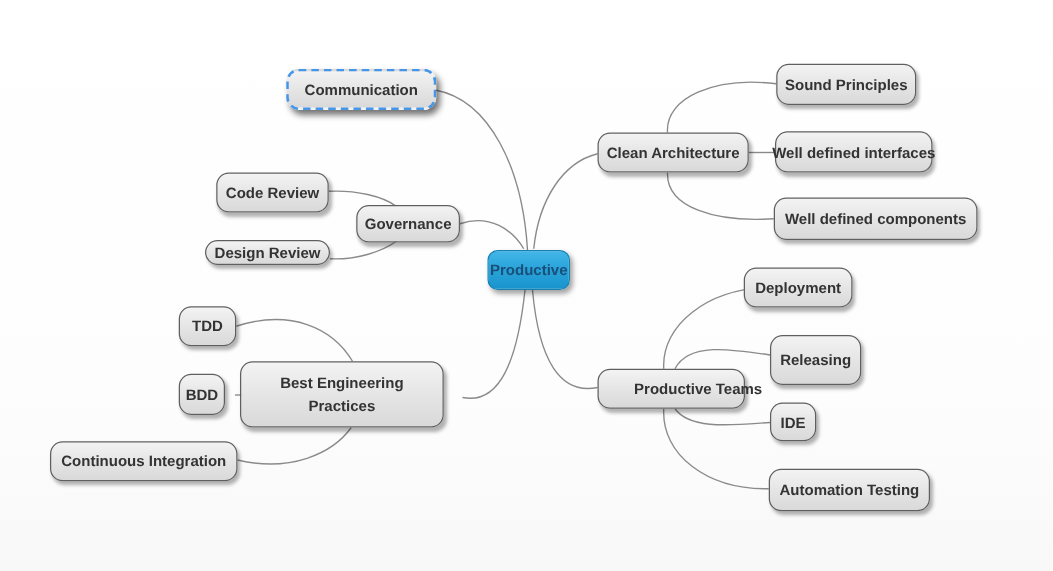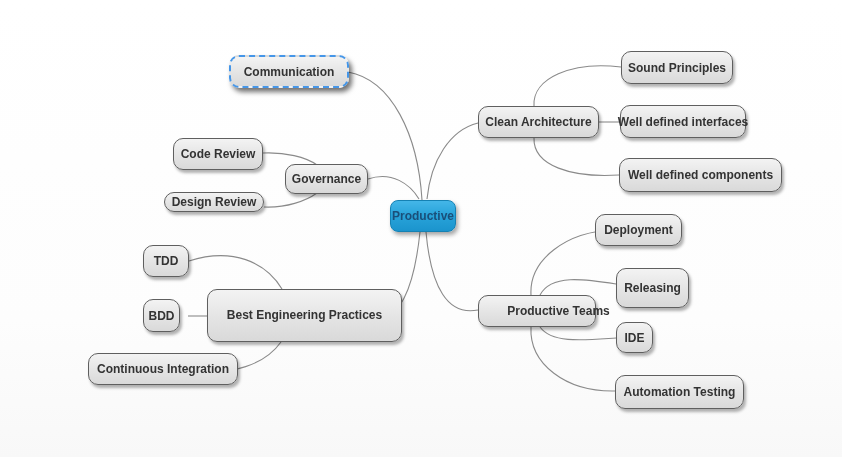--- a/index.html
+++ b/index.html
@@ -30,22 +30,22 @@
     box-shadow:3px 4px 5px rgba(0,0,0,0.55);
   }
   
   #n-communication{left:229px;top:55px;width:120px;height:33px;}
   #n-code-review{left:173px;top:138px;width:90px;height:32px;}
   #n-governance{left:285px;top:164px;width:83px;height:30px;}
   #n-design-review{left:164px;top:192px;width:100px;height:20px;}
   #n-architect{left:390px;top:200px;width:66px;height:32px;}
   #n-tdd{left:143px;top:245px;width:46px;height:32px;}
   #n-bdd{left:143px;top:299px;width:37px;height:33px;}
-  #n-bep{left:207px;top:289px;width:195px;height:53px;text-align:center;}
-  #n-ci{left:40px;top:353px;width:150px;height:32px;margin-left:48px;}
+  #n-bep{left:192px;top:289px;width:163px;height:53px;text-align:center;}
+  #n-ci{left:40px;top:353px;width:150px;height:32px;}
   #n-clean-architecture{left:478px;top:106px;width:121px;height:32px;}
   #n-sound-principles{left:621px;top:51px;width:112px;height:33px;}
   #n-wd-interfaces{left:620px;top:105px;width:126px;height:33px;}
   #n-wd-components{left:619px;top:158px;width:163px;height:34px;}
   #n-productive-teams{left:478px;top:295px;width:118px;height:32px;padding-left:43px;}
   #n-deployment{left:595px;top:214px;width:87px;height:32px;}
   #n-releasing{left:616px;top:268px;width:73px;height:40px;}
   #n-ide{left:616px;top:322px;width:37px;height:31px;}
   #n-automation-testing{left:615px;top:375px;width:129px;height:34px;}
 </style>

